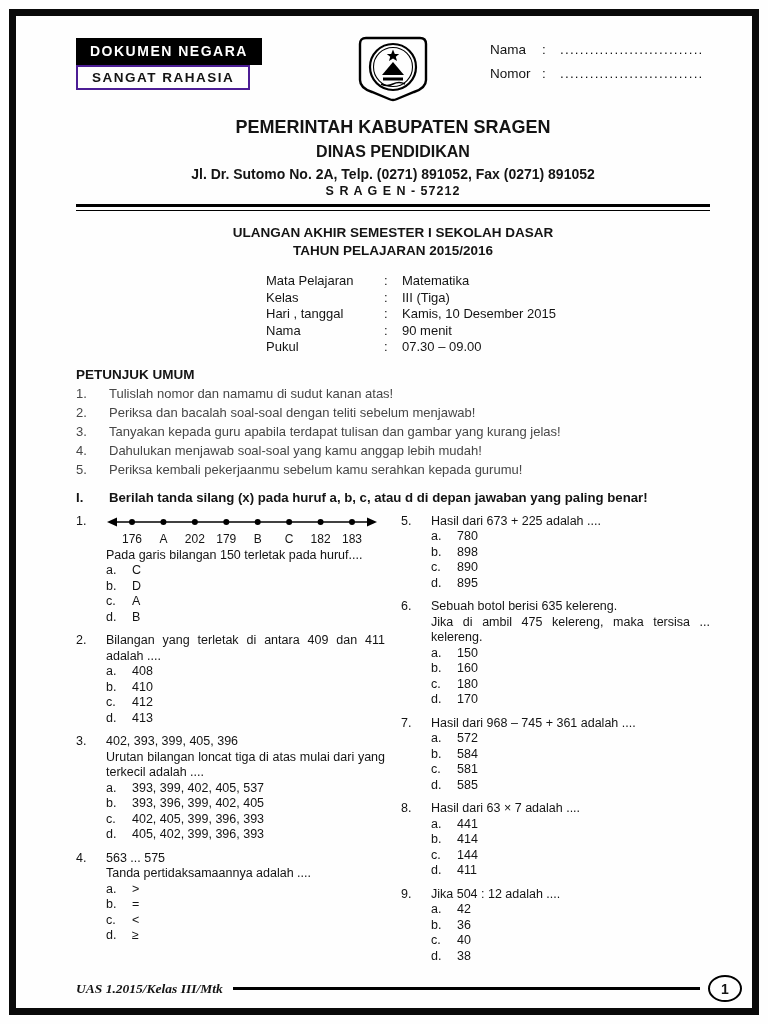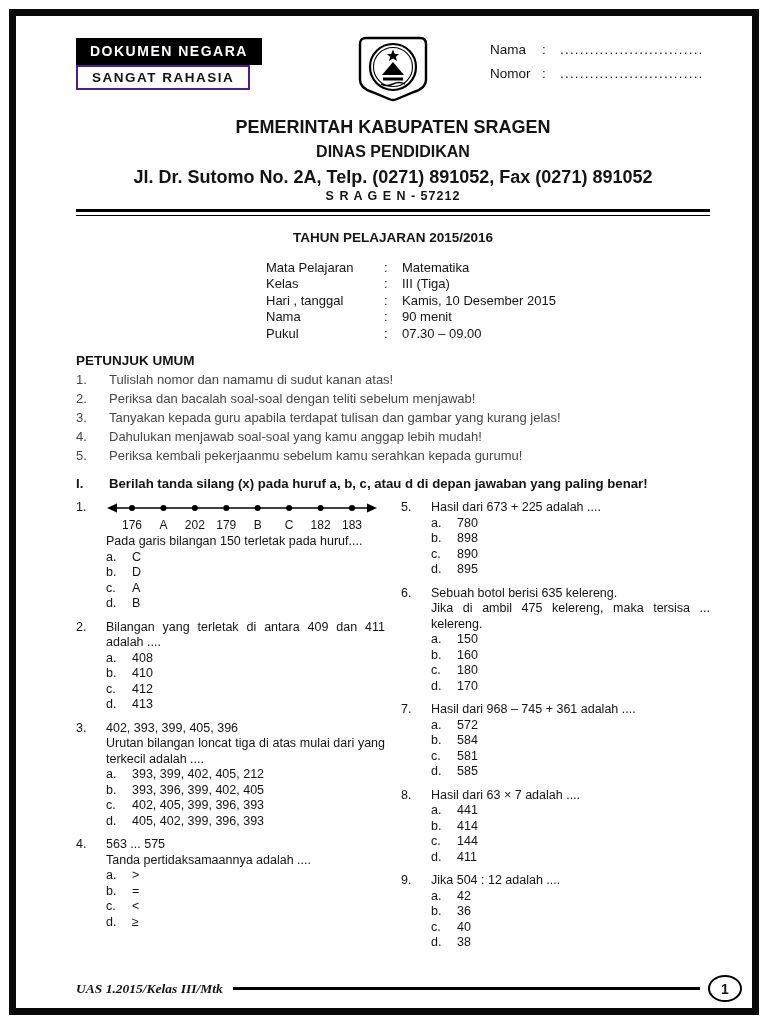--- a/index.html
+++ b/index.html
@@ -19,21 +19,21 @@
   .logo{position:absolute;left:50%;top:-2px;transform:translateX(-50%);}
   .name-fields{font-size:13.5px;padding-top:4px;width:220px;}
   .field-row{display:flex;margin-bottom:9px;}
   .f-label{width:52px;}
   .f-colon{width:18px;}
   .f-dots{letter-spacing:1.2px;white-space:nowrap;overflow:hidden;}
 
   .letterhead{text-align:center;margin-top:4px;line-height:1.25;}
   .lh1{font-size:18px;font-weight:bold;}
   .lh2{font-size:16px;font-weight:bold;margin-top:3px;}
-  .lh3{font-size:18px;font-weight:bold;margin-top:4px;}
+  .lh3{font-size:14px;font-weight:bold;margin-top:4px;}
   .lh4{font-size:12.5px;font-weight:bold;letter-spacing:1px;margin-top:1px;}
   .double-rule{margin-top:4px;border-top:3.5px solid #000;border-bottom:1.5px solid #000;height:7px;}
 
   .exam-title{text-align:center;font-weight:bold;font-size:13.5px;margin-top:13px;line-height:1.35;}
   .details{margin-top:13px;margin-left:190px;font-size:13px;}
   .detail-row{display:flex;line-height:16.5px;}
   .d-label{width:118px;flex:none;}
   .d-colon{width:18px;flex:none;}
 
   .petunjuk{margin-top:11px;}
@@ -108,20 +108,21 @@
 
     <div class="letterhead">
       <div class="lh1">PEMERINTAH KABUPATEN SRAGEN</div>
       <div class="lh2">DINAS PENDIDIKAN</div>
       <div class="lh3">Jl. Dr. Sutomo No. 2A, Telp. (0271) 891052, Fax (0271) 891052</div>
       <div class="lh4">S R A G E N   - 57212</div>
     </div>
     <div class="double-rule"></div>
 
     <div class="exam-title">
+      <div>ULANGAN AKHIR SEMESTER I SEKOLAH DASAR</div>
       <div>TAHUN PELAJARAN 2015/2016</div>
     </div>
 
     <div class="details">
         <div class="detail-row">
           <span class="d-label">Mata Pelajaran</span>
           <span class="d-colon">:</span>
           <span class="d-value">Matematika</span>
         </div>
         <div class="detail-row">
@@ -245,21 +246,21 @@
               </div>
             </div>
           </div>
           <div class="question">
             <div class="q-num">3.</div>
             <div class="q-body">
               <div class="q-pre">402, 393, 399, 405, 396</div>
               <div class="q-text">Urutan bilangan loncat tiga di atas mulai dari yang terkecil adalah ....</div>
               <div class="opt">
                 <span class="opt-letter">a.</span>
-                <span class="opt-text">393, 399, 402, 405, 212</span>
+                <span class="opt-text">393, 399, 402, 405, 537</span>
               </div>
               <div class="opt">
                 <span class="opt-letter">b.</span>
                 <span class="opt-text">393, 396, 399, 402, 405</span>
               </div>
               <div class="opt">
                 <span class="opt-letter">c.</span>
                 <span class="opt-text">402, 405, 399, 396, 393</span>
               </div>
               <div class="opt">

